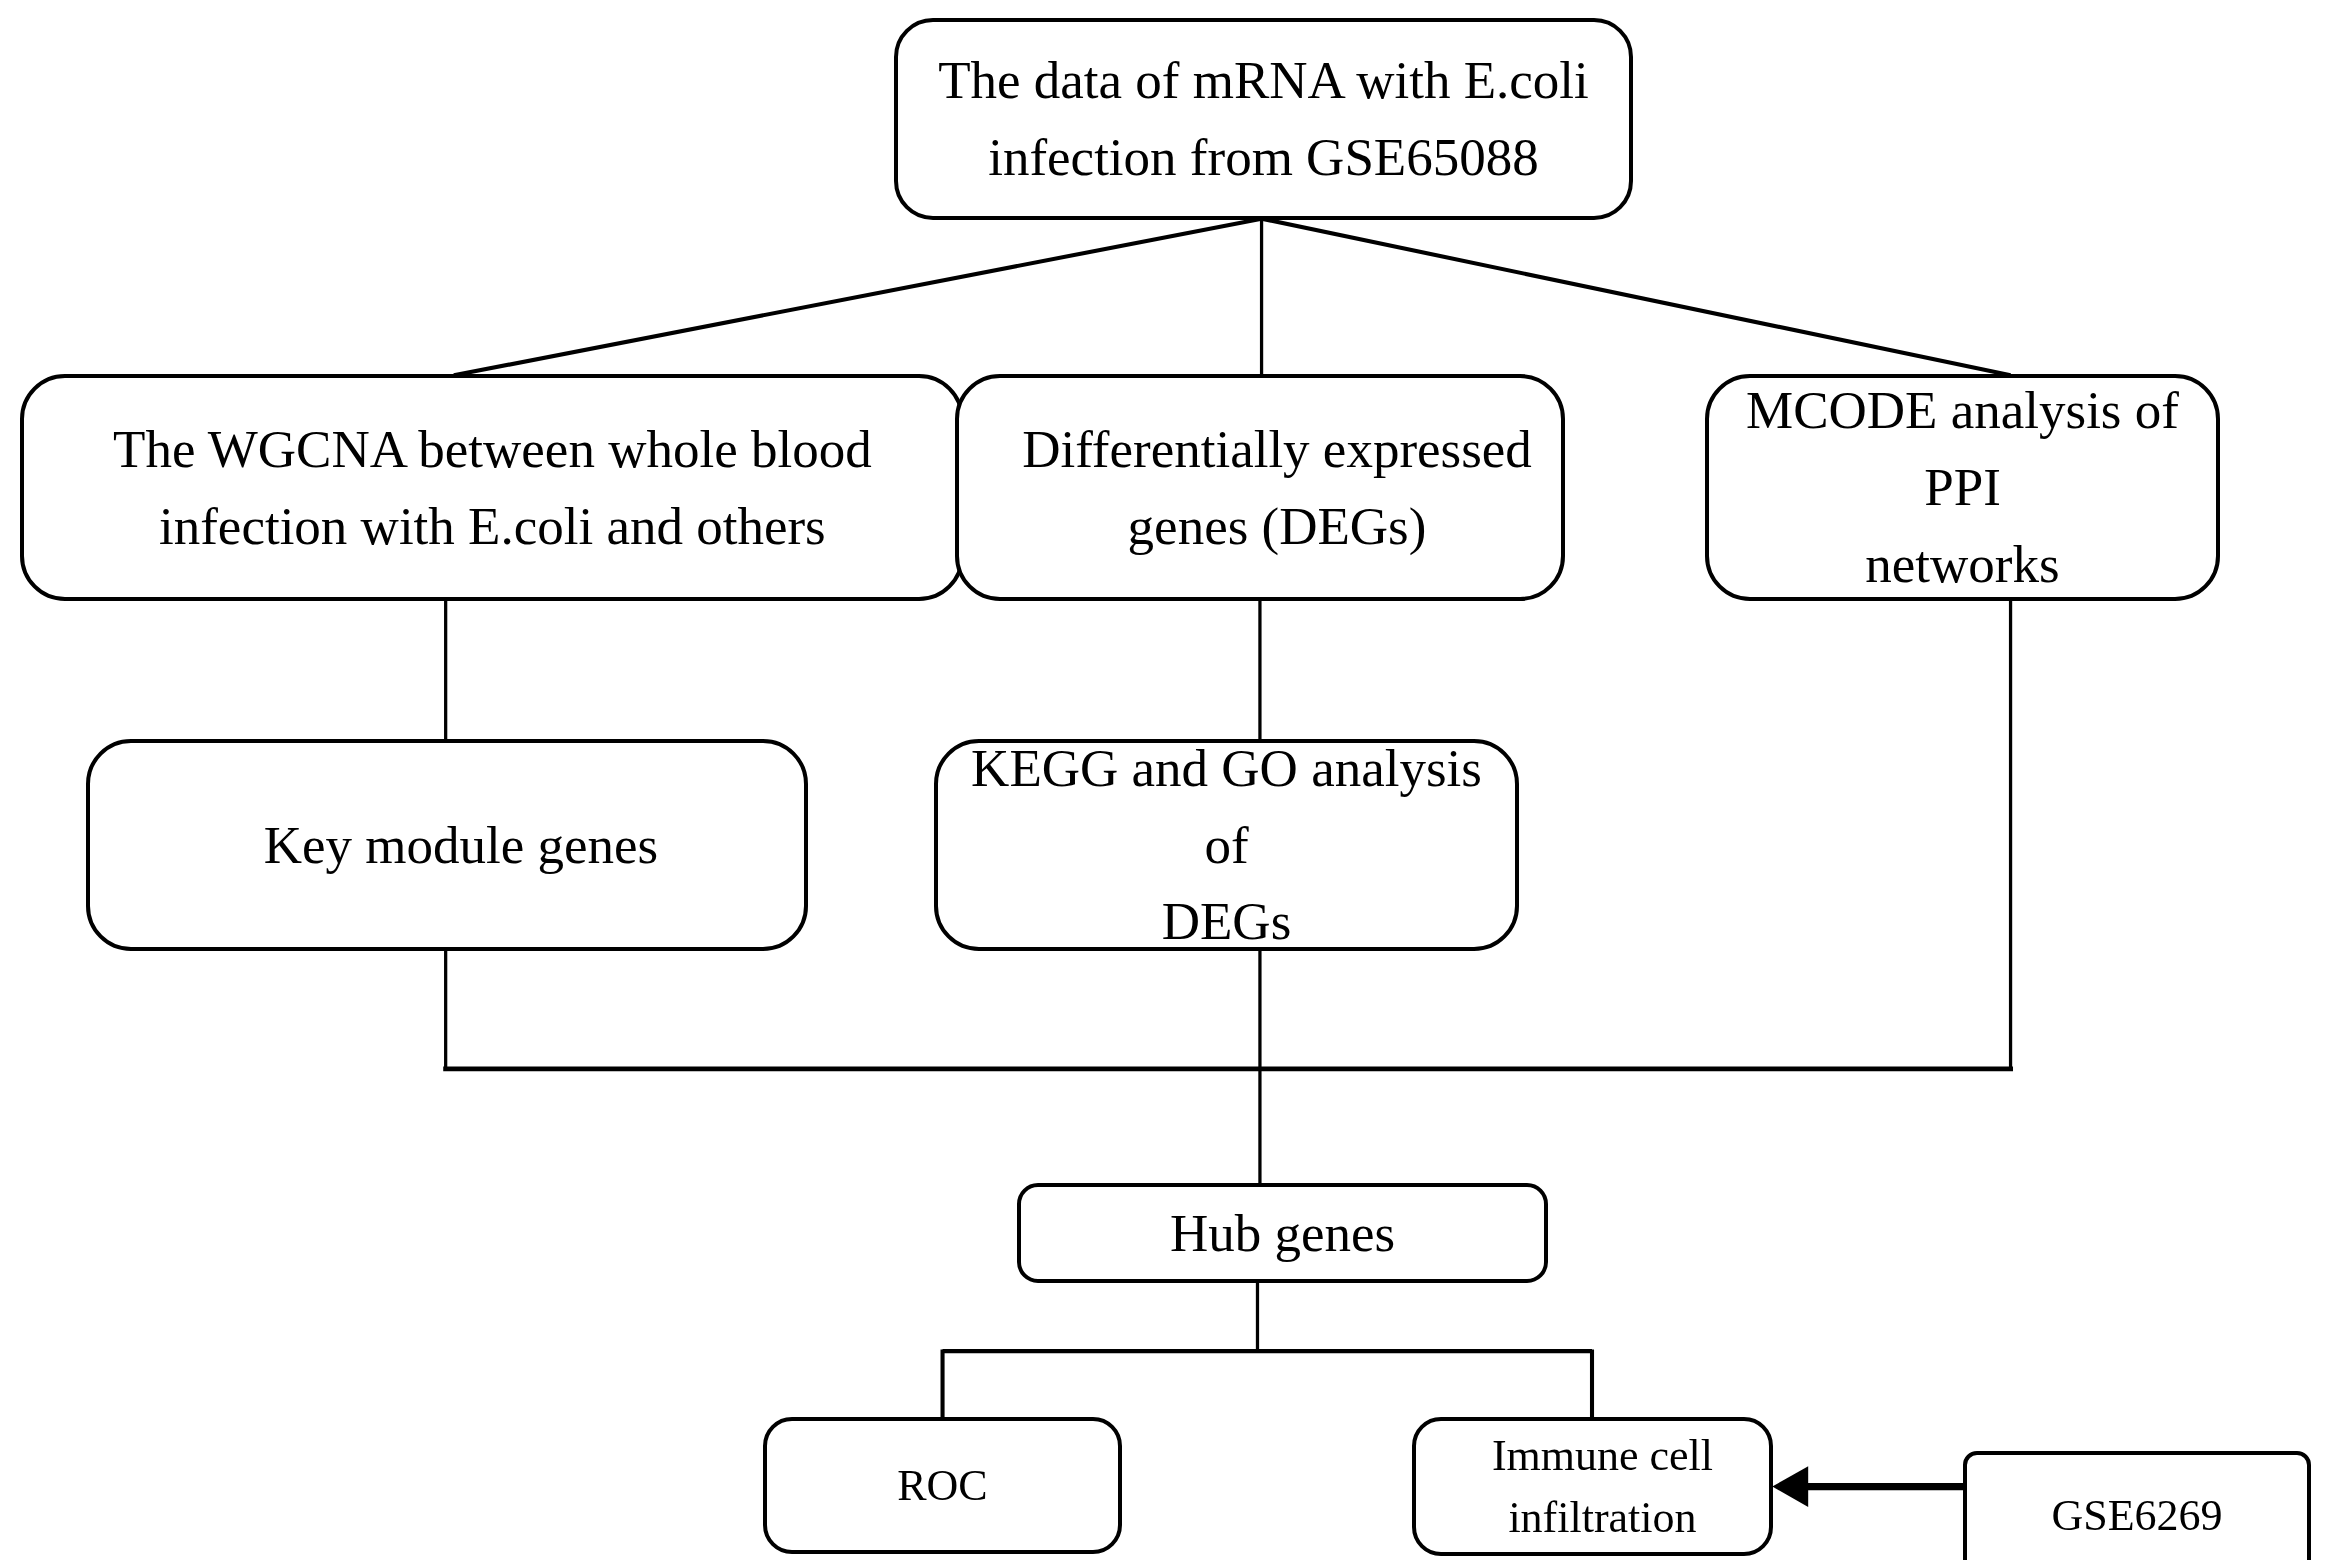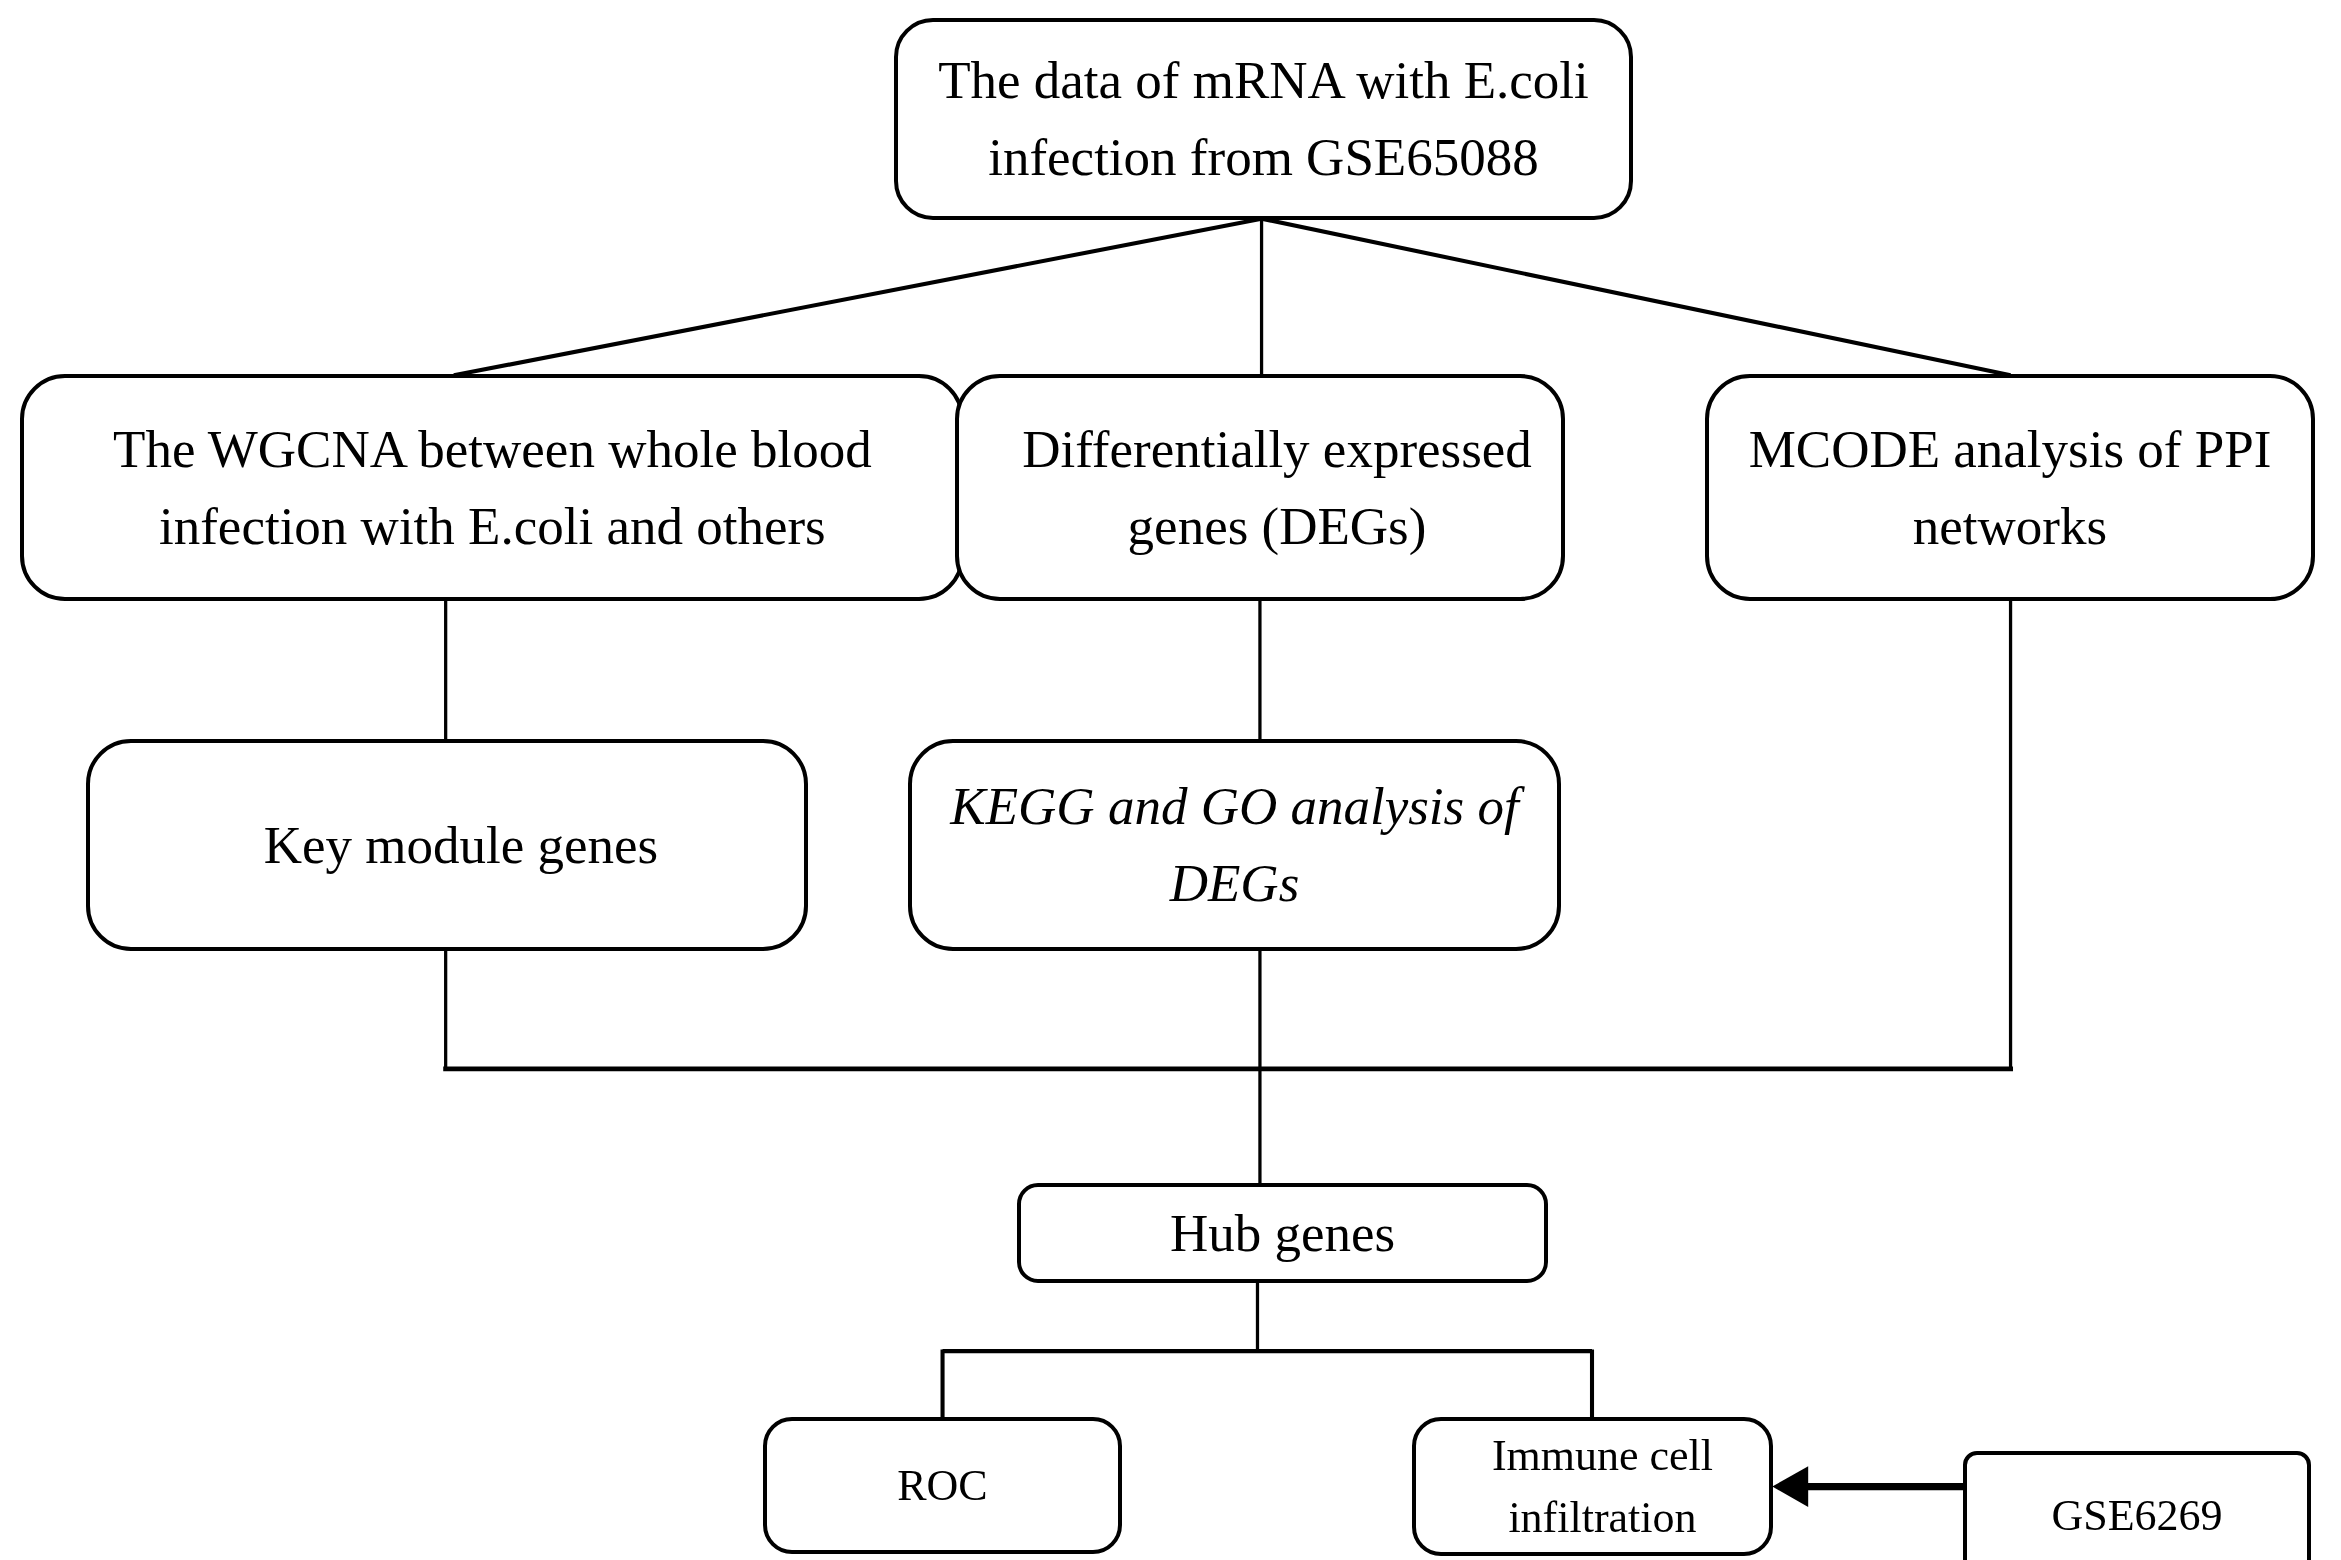--- a/index.html
+++ b/index.html
@@ -38,24 +38,24 @@
     white-space: pre-line;
     font-size: 53px;
     line-height: 1.45;
     padding: 0 16.3px;
   }
   
   #node-source   { left: 894px; top: 18px;   width: 739px;  height: 202px; border-radius: 39px; border-width: 4.9px; }
   
   #node-wgcna    { left: 20.4px;   top: 374px;  width: 944px; height: 227px; border-radius: 45px; }
   #node-degs     { left: 955px; top: 374px;  width: 610px;  height: 227px; border-radius: 45px; padding-left: 34px; }
-  #node-mcode    { left: 1705px; top: 374px;  width: 610px;  height: 227px; border-radius: 45px; }
+  #node-mcode    { left: 1705px; top: 374px;  width: 515px;  height: 227px; border-radius: 45px; }
   
   #node-key-module { left: 86px;  top: 739px; width: 722px; height: 212px; border-radius: 45px; padding-left: 28px; }
-  #node-kegg-go    { left: 908px; top: 739px; width: 653px; height: 212px; border-radius: 45px; font-style: italic; }
+  #node-kegg-go    { left: 934px; top: 739px; width: 585px; height: 212px; border-radius: 45px; }
   
   #node-hub      { left: 1017px; top: 1183px; width: 531px;  height: 100px; border-radius: 21px; border-width: 4.9px; }
   
   #node-roc      { left: 763px;  top: 1417px; width: 359px;  height: 137px; border-radius: 29px; }
   #node-immune   { left: 1412px; top: 1417px; width: 361px;  height: 139px; border-radius: 29px; padding-left: 20px; }
   #node-gse6269  { left: 1963px; top: 1423px; width: 348px;  height: 129px; border-radius: 14px; margin-top: 28px; }
   .small .label  { font-size: 44px; line-height: 1.4; }
 </style>
 </head>
 <body>

